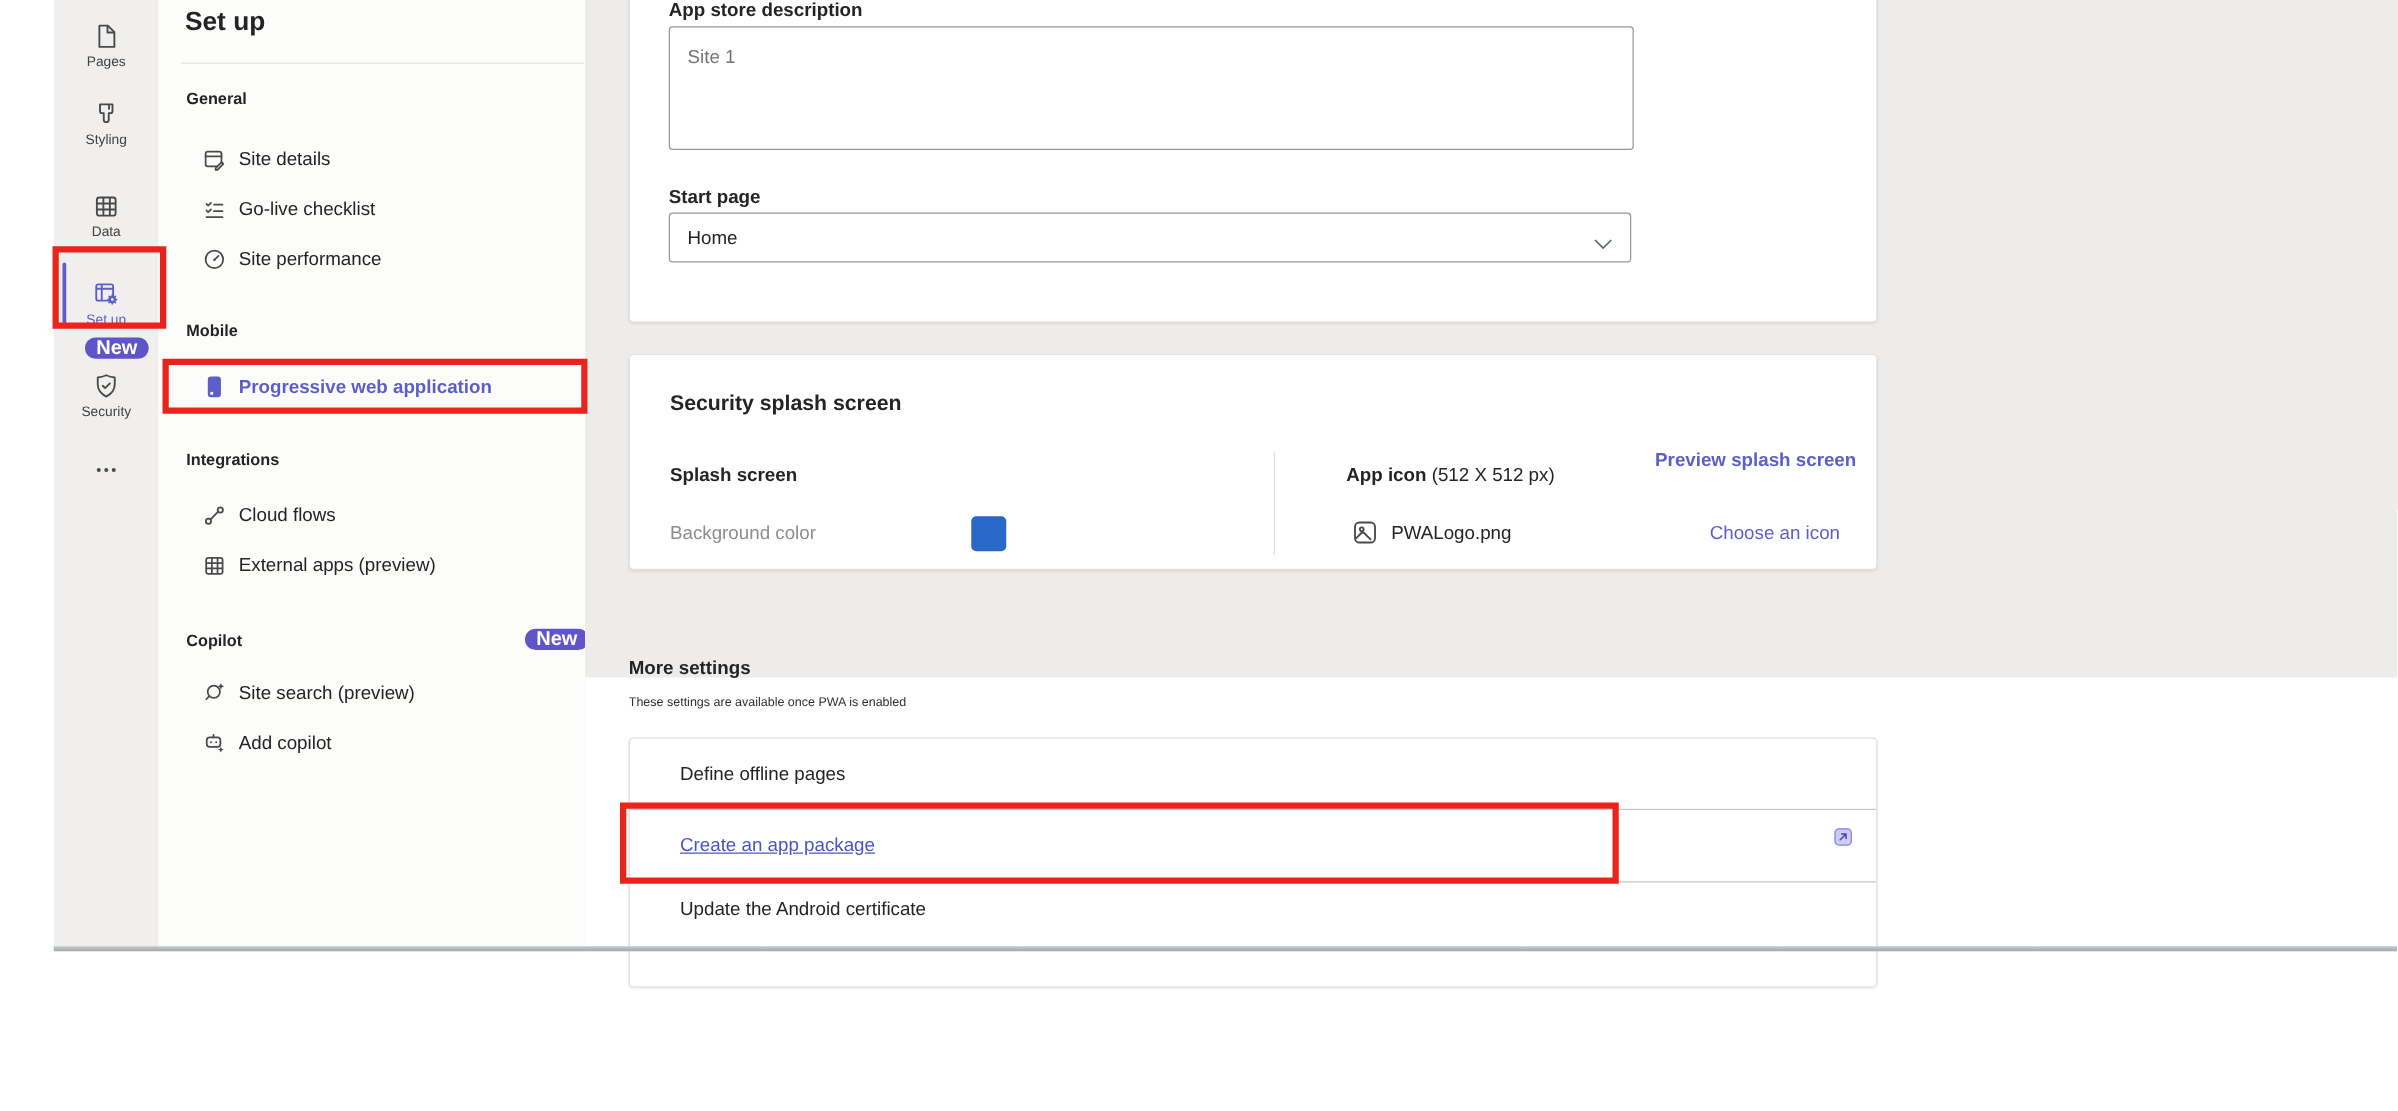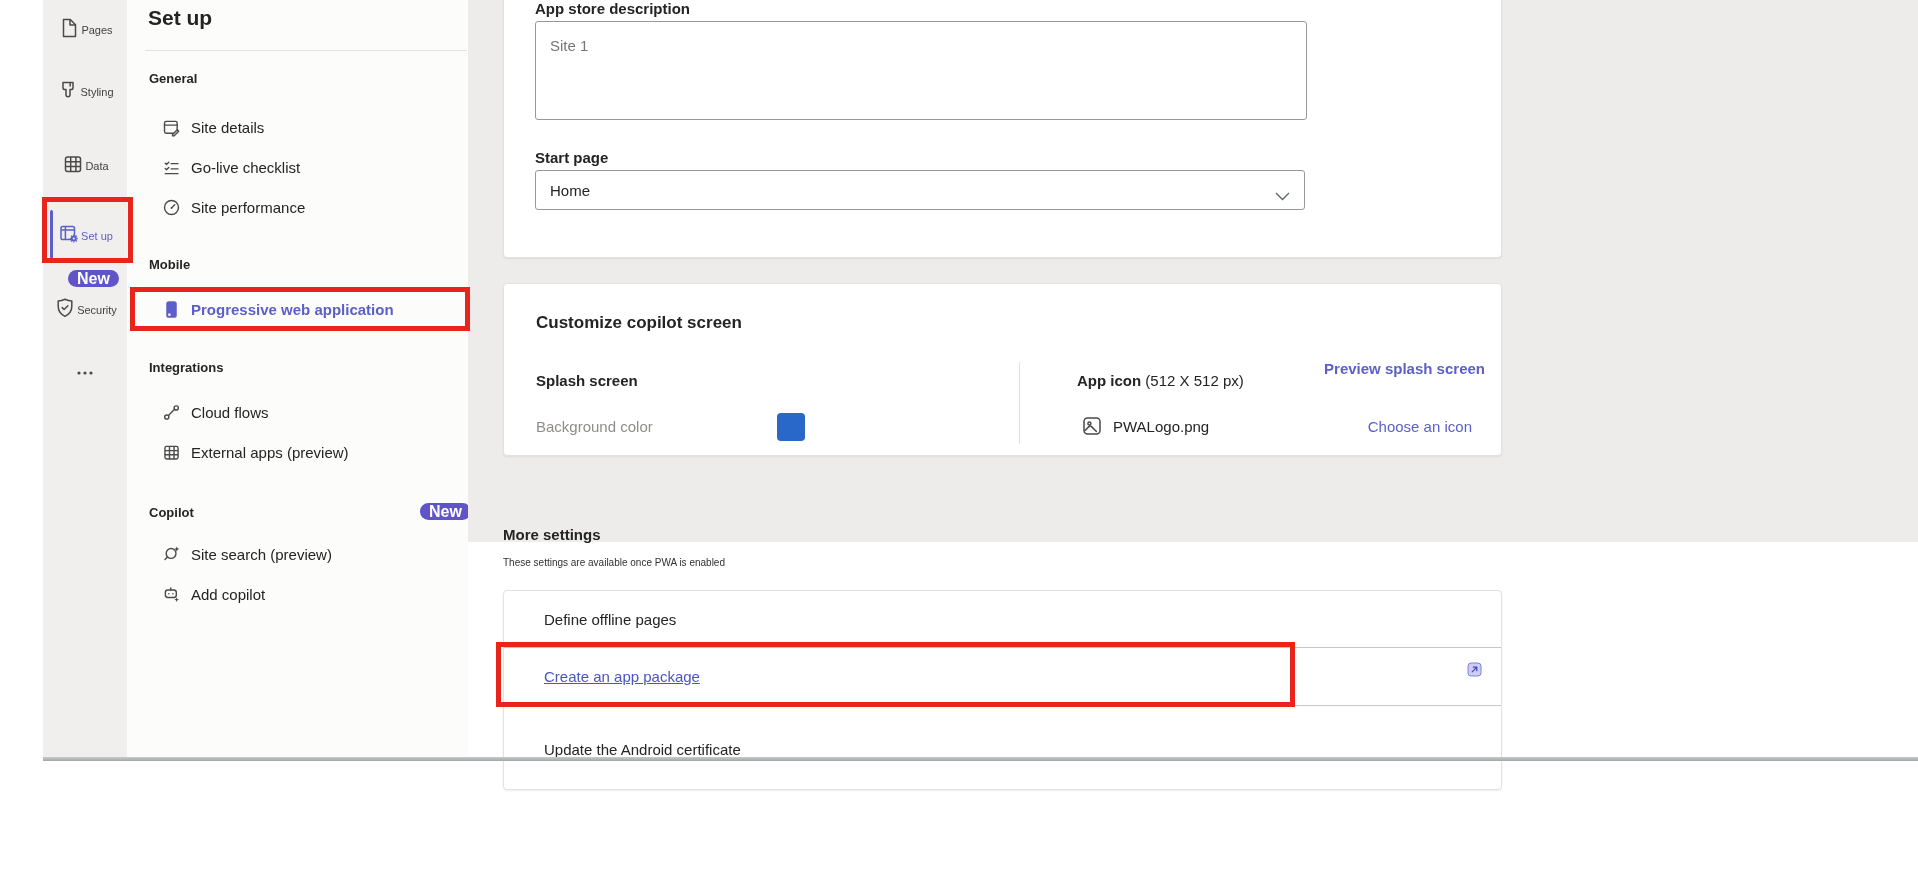--- a/index.html
+++ b/index.html
@@ -2,22 +2,22 @@
 <html><head>
 <meta charset="utf-8">
 <style>
   * { margin:0; padding:0; box-sizing:border-box; }
   html,body { background:#fff; }
   body { font-family:"Liberation Sans", sans-serif; color:#242424; }
   #screen { position:relative; width:1918px; height:889px; overflow:hidden; background:#fff; }
 
   
   #rail { position:absolute; left:43px; top:0; width:84px; height:758px; background:#f0efee; }
-  .rail-item { position:absolute; left:0; width:84px; height:56px; display:flex; flex-direction:row;
-               align-items:center; justify-content:center; cursor:pointer; }
+  .rail-item { position:absolute; left:0; width:84px; height:56px; display:flex; flex-direction:column;
+               align-items:center; justify-content:flex-end; cursor:pointer; }
   .rail-item svg { display:block; }
   .rail-label { font-size:11px; color:#424242; margin-top:3px; white-space:nowrap; }
   .rail-item.selected .rail-label { color:#5b5fc7; }
   .sel-bar { position:absolute; left:7px; top:4px; width:3px; height:50px; background:#5b5fc7; border-radius:2px; }
   .badge { position:absolute; background:#5f55c8; color:#fff; font-size:16px; font-weight:bold;
            padding:2px 9px; border-radius:10px; line-height:13px; }
   #rail-security-badge { left:25px; top:-10px; }
 
   
   #sidebar { position:absolute; left:127px; top:0; width:341px; height:758px; background:#fcfcfb; }
@@ -60,21 +60,21 @@
   #pwalogo-icon { position:absolute; left:577px; top:131px; }
   #pwalogo-name { position:absolute; left:609px; top:134px; font-size:15px; }
   #choose-icon-link { position:absolute; right:29px; top:134px; }
 
   #more-title { position:absolute; left:35px; top:526px; font-size:15px; font-weight:bold; }
   #more-subtitle { position:absolute; left:35px; top:557px; font-size:10px; color:#323130; }
   .ms-row { position:absolute; left:0; width:997px; height:56px; display:flex; align-items:center; cursor:pointer; }
   .ms-row .row-label { margin-left:40px; font-size:15px; }
   #ms-row-0 { top:0; }
   #ms-row-1 { top:57px; }
-  #ms-row-2 { top:130px; }
+  #ms-row-2 { top:108px; }
   .ms-div { position:absolute; left:0; width:997px; height:1px; background:#c9c7c5; }
   #ms-div-0 { top:56px; } #ms-div-1 { top:114px; }
   #create-link { font-size:15px; text-decoration:underline; color:#4a54c5; margin-left:40px; }
   #ext-icon { position:absolute; left:963px; top:14px; }
 
   
   .annotation { position:absolute; border:5px solid #e8241d; pointer-events:none; }
   #ann-setup { left:42px; top:197px; width:91px; height:66px; }
   #ann-pwa { left:130px; top:287px; width:340px; height:44px; }
   #ann-create { left:496px; top:642px; width:799px; height:65px; }
@@ -268,21 +268,21 @@
         <span class="sel-text">Home</span>
         <span class="chev">
           <svg width="15" height="9" viewBox="0 0 15 9" fill="none" stroke="#5b6770" stroke-width="1.4">
               <path d="M1 1l6.5 6.5L14 1"></path>
             </svg>
         </span>
       </div>
     </div>
 
     <div class="card" id="card-splash">
-      <div id="splash-title">Customize copilot screen</div>
+      <div id="splash-title">Security splash screen</div>
       <span class="link" id="preview-link">Preview splash screen</span>
       <div id="splash-col-divider"></div>
       <div id="splash-label">Splash screen</div>
       <div id="bg-color-label">Background color</div>
       <div id="bg-swatch"></div>
       <div id="appicon-label"><b>App icon</b><span> (512 X 512 px)</span></div>
       <span id="pwalogo-icon">
         <svg width="22" height="22" viewBox="0 0 22 22" fill="none" stroke="#4a4a4a" stroke-width="1.5" stroke-linecap="round" stroke-linejoin="round">
             <rect x="3" y="3" width="16" height="16" rx="3.5"></rect>
             <circle cx="8.4" cy="8.4" r="1.5"></circle>

